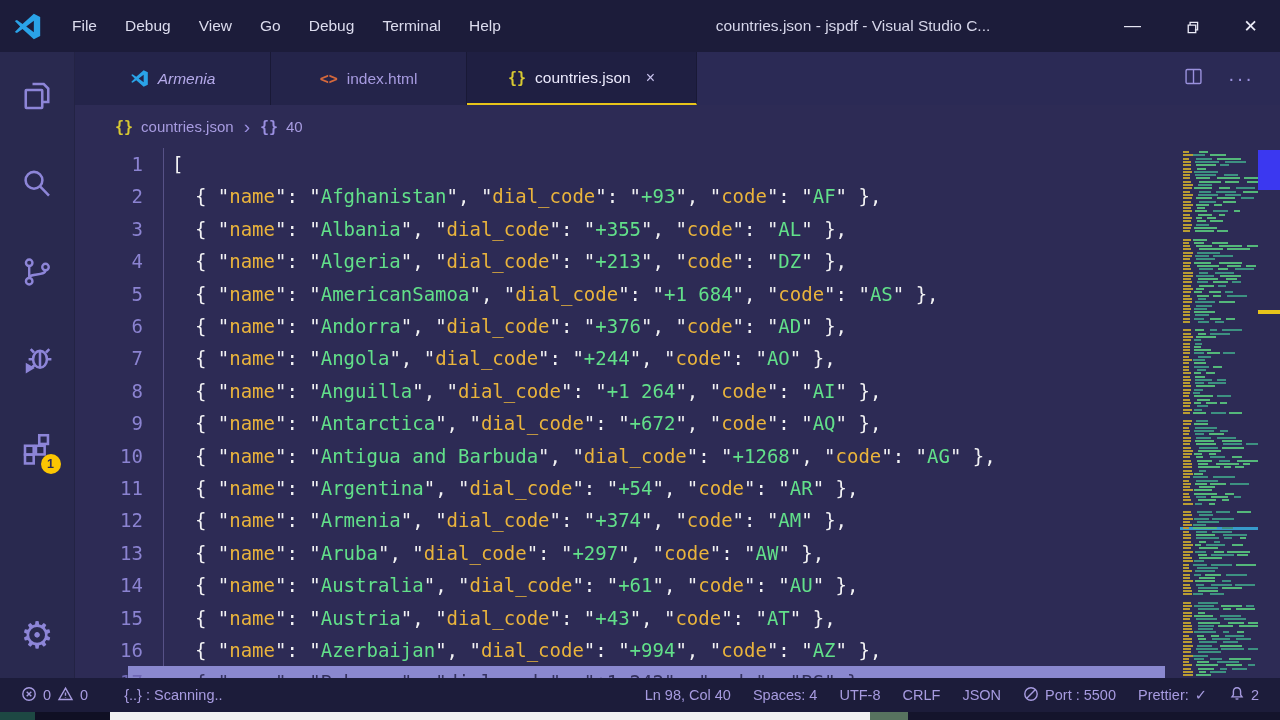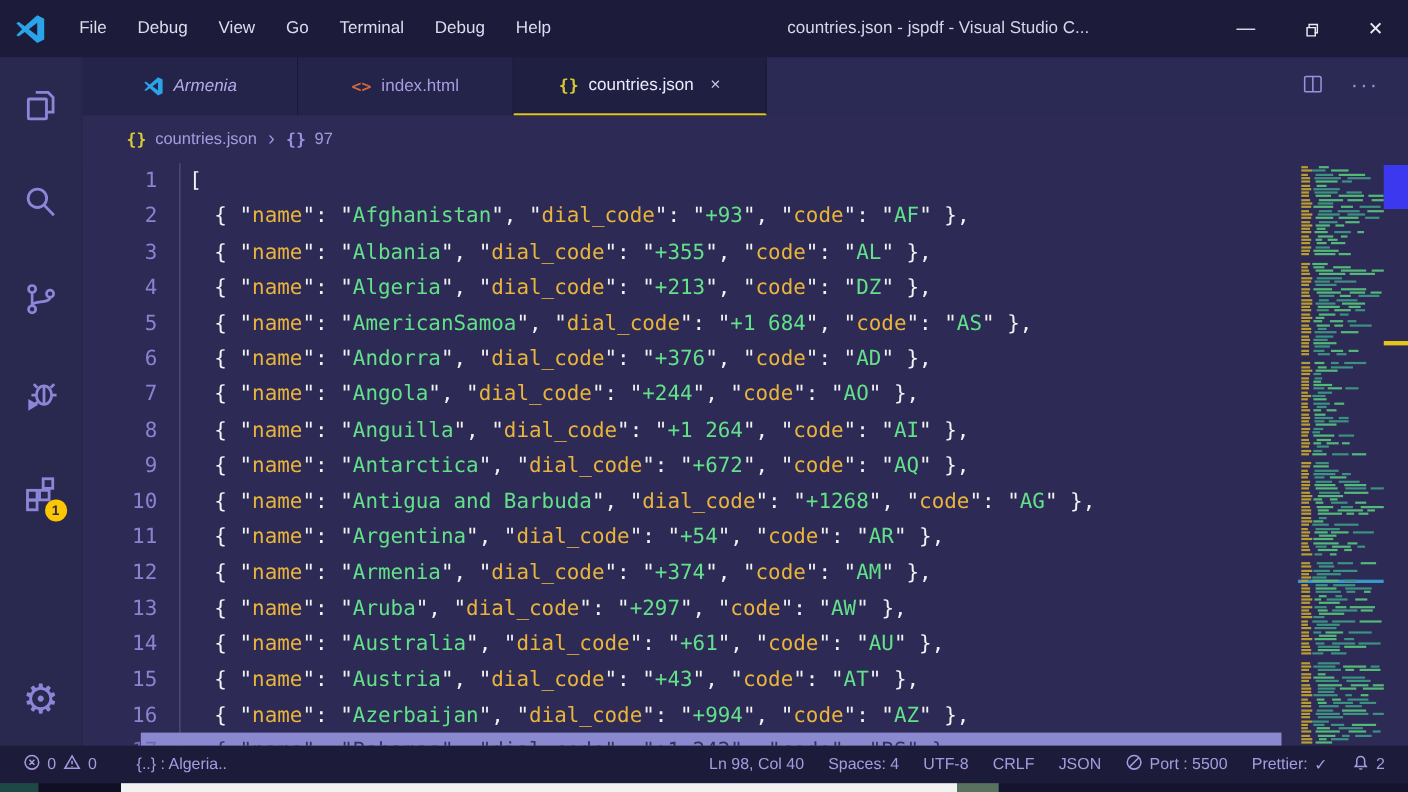--- a/index.html
+++ b/index.html
@@ -96,22 +96,22 @@
   <span class="logo">
     <svg width="29" height="29" viewBox="0 0 32 32">
       <path fill="#2aa3e8" fill-rule="evenodd" d="M23 2 L10.5 13.2 L4.3 8.7 L2 10 L7.9 16 L2 22 L4.3 23.3 L10.5 18.8 L23 30 L30 26.5 L30 5.5 Z M23 9.6 L14.6 16 L23 22.4 Z"></path>
     </svg>
   </span>
   <div class="menu" id="menu-bar">
       <div class="menu-item">File</div>
       <div class="menu-item">Debug</div>
       <div class="menu-item">View</div>
       <div class="menu-item">Go</div>
+      <div class="menu-item">Debug</div>
       <div class="menu-item">Terminal</div>
-      <div class="menu-item">Debug</div>
       <div class="menu-item">Help</div>
     </div>
   <div class="win-title">countries.json - jspdf - Visual Studio C...</div>
   <div class="win-controls">
     <div class="win-btn">—</div>
     <div class="win-btn">
       <svg width="15" height="15" viewBox="0 0 16 16">
           <path d="M4.5 6.5 h8 v8 h-8 Z M6.5 6.5 V3.5 h8 v8 h-2.9" stroke="#ececf8" fill="none" stroke-width="1.4"></path>
         </svg>
     </div>
@@ -187,21 +187,21 @@
       </span>
       <span class="ellipsis">···</span>
     </div>
   </div>
 
   <div class="breadcrumb">
     <span class="bc-sym">{}</span>
     <span>countries.json</span>
     <span class="bc-sep">›</span>
     <span class="bc-sym2">{}</span>
-    <span>97</span>
+    <span>40</span>
   </div>
 
   <div class="code-area" id="code-area">
     <div class="indent-guide"></div>
     <div class="minimap" id="minimap">
       <div class="mm-sel"></div>
     <div class="mm-row" style="top: 3px;">
           <span class="mm-g" style="left: 3px; width: 6px;"></span>
           <span class="mm-e" style="left: 18.5px; width: 9px;"></span>
         </div>
@@ -988,21 +988,21 @@
       <span>0</span>
       <span>
         <svg width="17" height="16" viewBox="0 0 16 16">
             <path d="M8 2.2 L14.5 13.5 H1.5 Z"></path>
             <path d="M8 6.5 V9.8 M8 11.4 V12"></path>
           </svg>
       </span>
       <span>0</span>
     </div>
     <div class="sb-gap"></div>
-    <div class="sb-item">{..} : Algeria..</div>
+    <div class="sb-item">{..} : Scanning..</div>
   </div>
   <div class="sb-right">
     <div class="sb-item">Ln 98, Col 40</div>
     <div class="sb-item">Spaces: 4</div>
     <div class="sb-item">UTF-8</div>
     <div class="sb-item">CRLF</div>
     <div class="sb-item">JSON</div>
     <div class="sb-item">
       <span>
         <svg width="16" height="16" viewBox="0 0 16 16">

